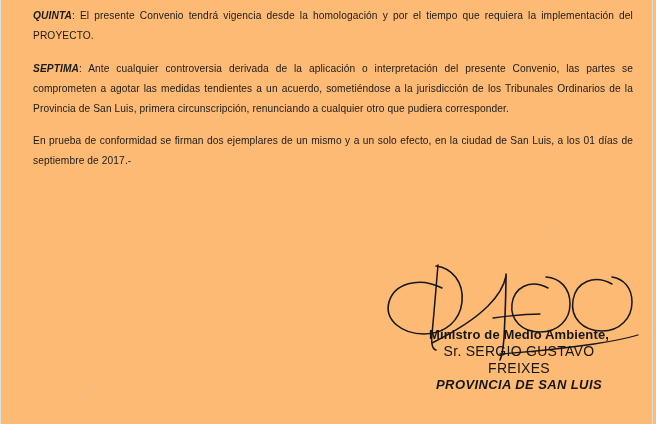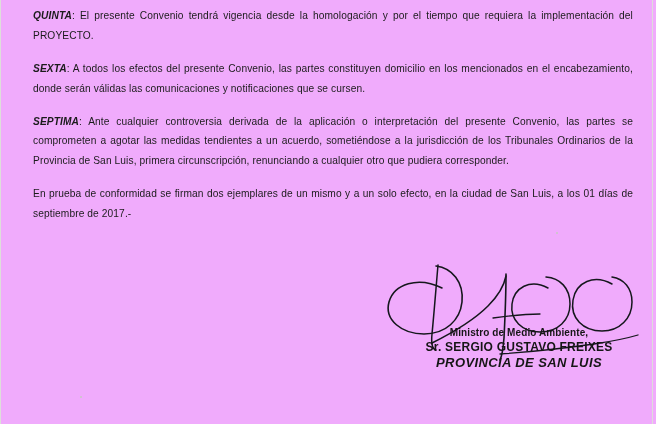--- a/index.html
+++ b/index.html
@@ -12,21 +12,21 @@
     background: #ffffff;
     font-family: "Liberation Sans", sans-serif;
     color: #1a1a1a;
     overflow: hidden;
     position: relative;
   }
   .page {
     position: relative;
     width: 656px;
     height: 424px;
-    background: #f0abfc;
+    background: #fdba74;
   }
   .body-text {
     position: absolute;
     left: 33px;
     top: 6px;
     width: 600px;
   }
   p.clause {
     margin: 0 0 13px 0;
     font-size: 10.2px;
@@ -61,32 +61,32 @@
   .stamp {
     position: absolute;
     left: 44px;
     top: 79px;
     width: 190px;
     text-align: center;
     line-height: 1.18;
     color: #161616;
   }
   .stamp .l1 {
-    font-size: 10px;
+    font-size: 13px;
     font-weight: bold;
     letter-spacing: 0.01em;
   }
   .stamp .l2 {
     font-size: 8.2px;
     font-weight: bold;
     letter-spacing: 0.01em;
   }
   .stamp .l3 {
-    font-size: 12px;
-    font-weight: bold;
+    font-size: 14px;
+    font-weight: normal;
     letter-spacing: 0.02em;
     margin-top: 1px;
   }
   .stamp .l4 {
     font-size: 13px;
     font-weight: bold;
     font-style: italic;
     letter-spacing: 0.03em;
     margin-top: 1px;
   }
@@ -102,21 +102,20 @@
 </style>
 </head>
 <body>
 
 <div class="page">
 
   <div class="body-text">
 
     <p class="clause"><span class="lead">QUINTA</span><span>: El presente Convenio tendrá vigencia desde la homologación y por el tiempo que requiera la implementación del PROYECTO.</span></p>
 
-    <p class="clause"><span class="lead">SEXTA</span><span>: A todos los efectos del presente Convenio, las partes constituyen domicilio en los mencionados en el encabezamiento, donde serán válidas las comunicaciones y notificaciones que se cursen.</span></p>
 
     <p class="clause"><span class="lead">SEPTIMA</span><span>: Ante cualquier controversia derivada de la aplicación o interpretación del presente Convenio, las partes se comprometen a agotar las medidas tendientes a un acuerdo, sometiéndose a la jurisdicción de los Tribunales Ordinarios de la Provincia de San Luis, primera circunscripción, renunciando a cualquier otro que pudiera corresponder.</span></p>
 
     <p class="clause closing">En prueba de conformidad se firman dos ejemplares de un mismo y a un solo efecto, en la ciudad de San Luis, a los 01 días de septiembre de 2017.-</p>
 
   </div>
 
   <div class="sig-area">
     <svg class="sig-svg" width="270" height="140" viewBox="0 0 270 140">
       <g fill="none" stroke="#15171c" stroke-linecap="round" stroke-linejoin="round">

